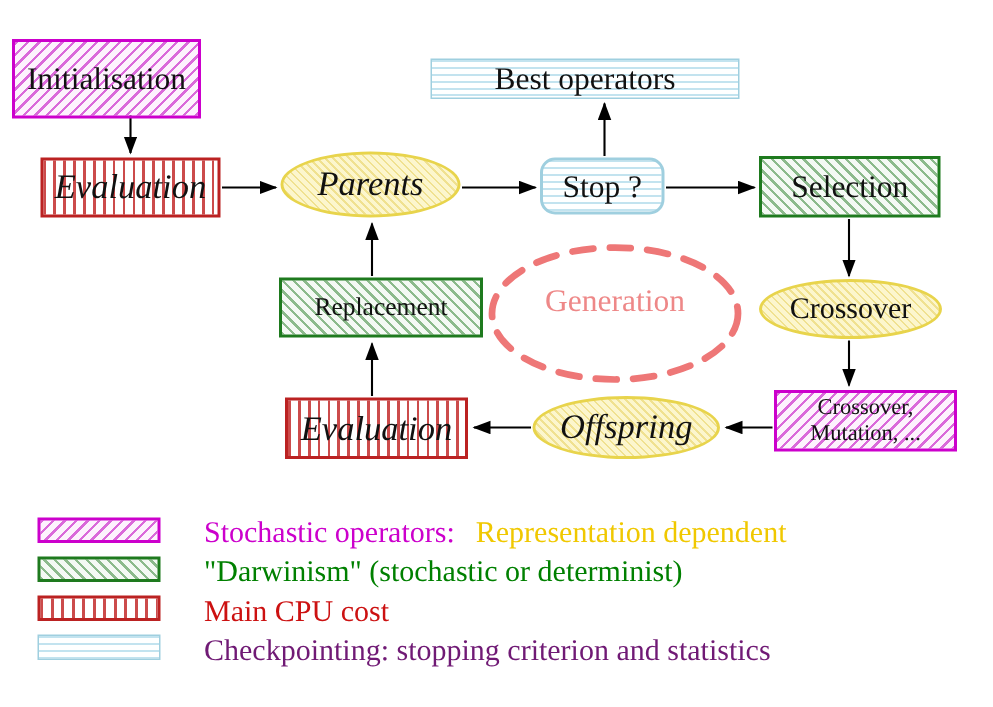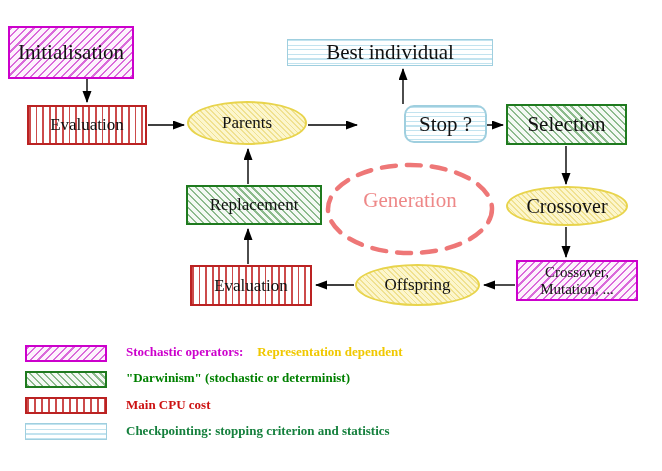--- a/index.html
+++ b/index.html
@@ -16,41 +16,41 @@
     background:repeating-linear-gradient(135deg,#da6ada 0 1.6px,#fdf2fd 1.6px 5.4px);}
   .red-box{border-color:#bb2222;
     background:repeating-linear-gradient(90deg,#cc4b4b 0 1.8px,#ffffff 1.8px 6.6px);}
   .green-box{border-color:#1e7a1e;
     background:repeating-linear-gradient(45deg,#8cba8c 0 1.6px,#f4f9f4 1.6px 5px);}
   .cyan-box{border-color:#9fcfdf;
     background:repeating-linear-gradient(180deg,#c2e3ef 0 1.3px,#feffff 1.3px 4.6px);}
   .yellow-ellipse{border:2px solid #e8d44c;
     background:repeating-linear-gradient(45deg,#f0e190 0 1.2px,#fcf6cd 1.2px 3.8px);}
 
-  .f21{font-size:21px;} .f22{font-size:17px;} .f20{font-size:20px;}
+  .f21{font-size:21px;} .f22{font-size:23px;font-style:italic;} .f20{font-size:20px;}
   .f17{font-size:17px;} .f15{font-size:15px;line-height:17px;}
 
   .generation-label{position:absolute;left:327px;top:188px;width:166px;text-align:center;
     color:#ee8888;font-size:21px;}
 
   #arrow-layer{position:absolute;left:0;top:0;width:662px;height:471px;pointer-events:none;}
 
   
   .swatch{position:absolute;left:25px;width:82px;height:17px;box-sizing:border-box;}
   .sw-magenta{border:2px solid #cc00cc;
     background:repeating-linear-gradient(135deg,#da6ada 0 1.6px,#fdf2fd 1.6px 5.4px);}
   .sw-green{border:2px solid #1e7a1e;
     background:repeating-linear-gradient(45deg,#8cba8c 0 1.6px,#f4f9f4 1.6px 5px);}
   .sw-red{border:2px solid #bb2222;
     background:repeating-linear-gradient(90deg,#cc4b4b 0 2px,#ffffff 2px 7px);}
   .sw-cyan{border:1px solid #9fcfdf;
     background:repeating-linear-gradient(180deg,#c2e3ef 0 1.3px,#feffff 1.3px 4.6px);}
-  .legend-text{position:absolute;left:126px;font-size:13px;font-weight:bold;white-space:nowrap;}
+  .legend-text{position:absolute;left:136px;font-size:20px;font-weight:normal;white-space:nowrap;}
   .lg-magenta{color:#cc00cc;} .lg-gold{color:#f0c800;margin-left:14px;}
-  .lg-green{color:#008000;} .lg-red{color:#cc1111;text-align:right;} .lg-blue{color:#15803d;}
+  .lg-green{color:#008000;} .lg-red{color:#cc1111;text-align:right;} .lg-blue{color:#701a75;}
 </style>
 </head>
 <body>
 
 <div id="canvas">
 
   <svg id="arrow-layer" viewBox="0 0 662 471">
     <defs>
       <marker id="ah" markerUnits="userSpaceOnUse" markerWidth="13" markerHeight="10" refX="11" refY="4.5" orient="auto">
         <path d="M0,0 L12,4.5 L0,9 Z" fill="#000"></path>
@@ -76,24 +76,24 @@
 
   <div class="node box red-box f22" style="left:27px;top:105px;width:120px;height:40px;">
     <span>Evaluation</span>
   </div>
 
   <div class="node ellipse yellow-ellipse f22" style="left:187px;top:101px;width:120px;height:44px;">
     <span>Parents</span>
   </div>
 
   <div class="node box cyan-box f21" style="left:287px;top:39px;width:206px;height:27px;border-width:1px;">
-    <span>Best individual</span>
+    <span>Best operators</span>
   </div>
 
-  <div class="node box cyan-box f21" style="left:360px;top:105px;width:83px;height:38px;border-radius:10px;margin-left:44px;">
+  <div class="node box cyan-box f21" style="left:360px;top:105px;width:83px;height:38px;border-radius:10px;">
     <span>Stop ?</span>
   </div>
 
   <div class="node box green-box f21" style="left:506px;top:104px;width:121px;height:41px;">
     <span>Selection</span>
   </div>
 
   <div class="node box green-box f17" style="left:186px;top:185px;width:136px;height:40px;">
     <span>Replacement</span>
   </div>

